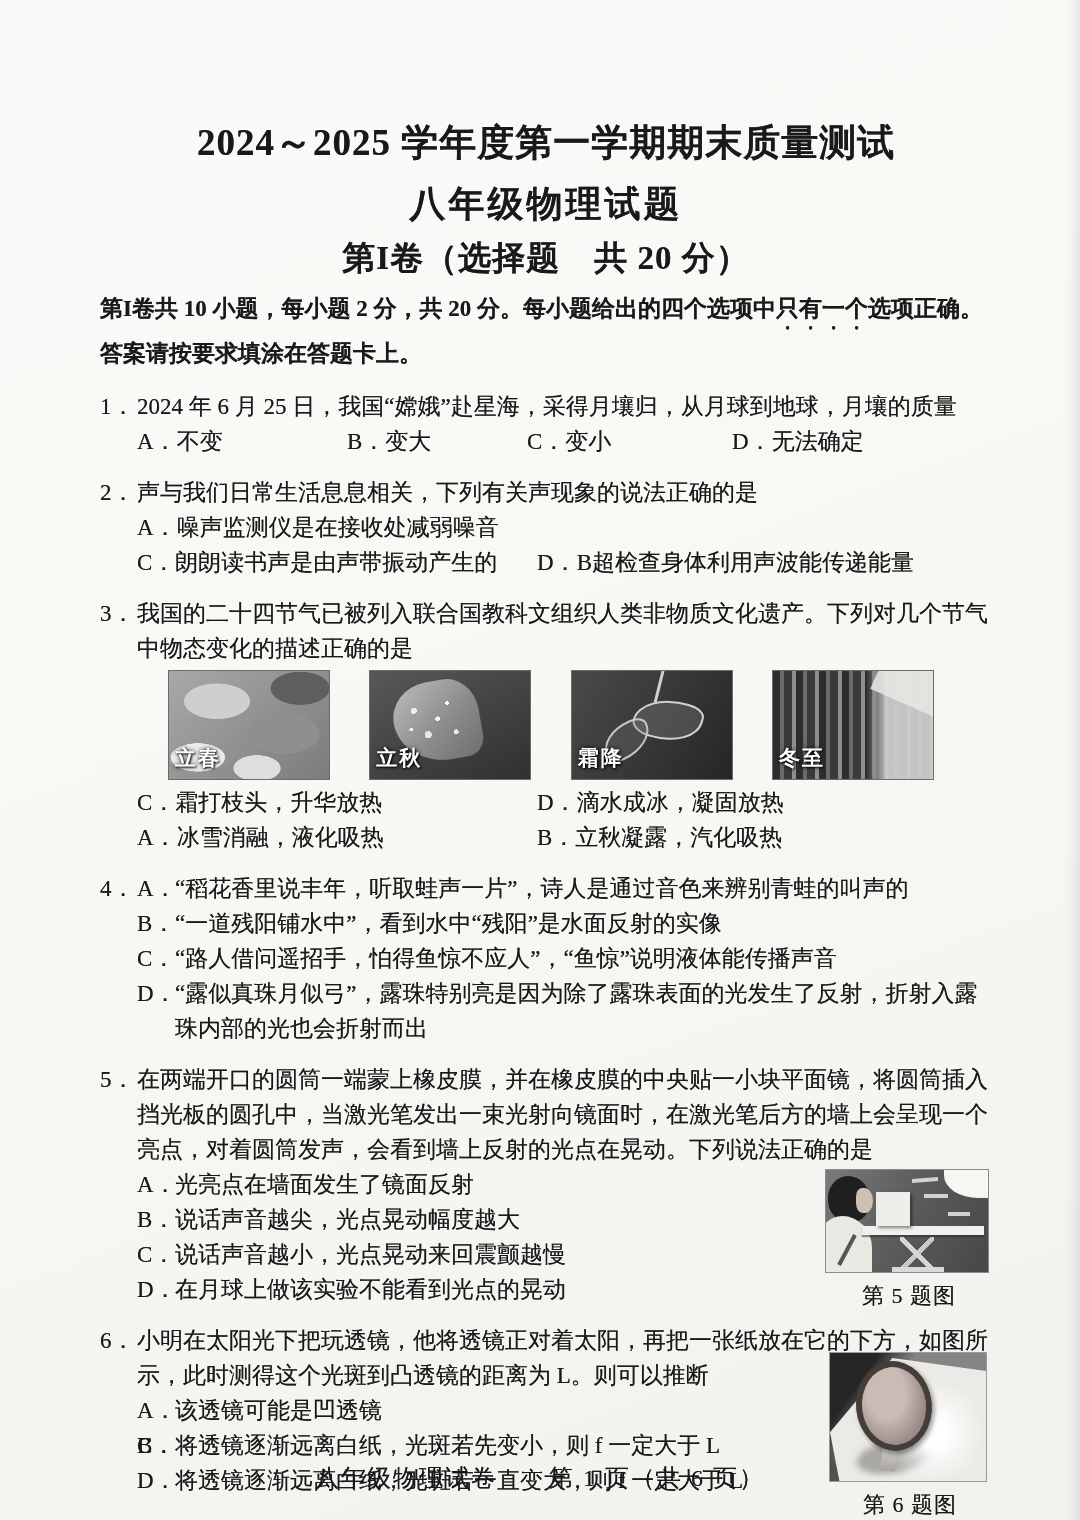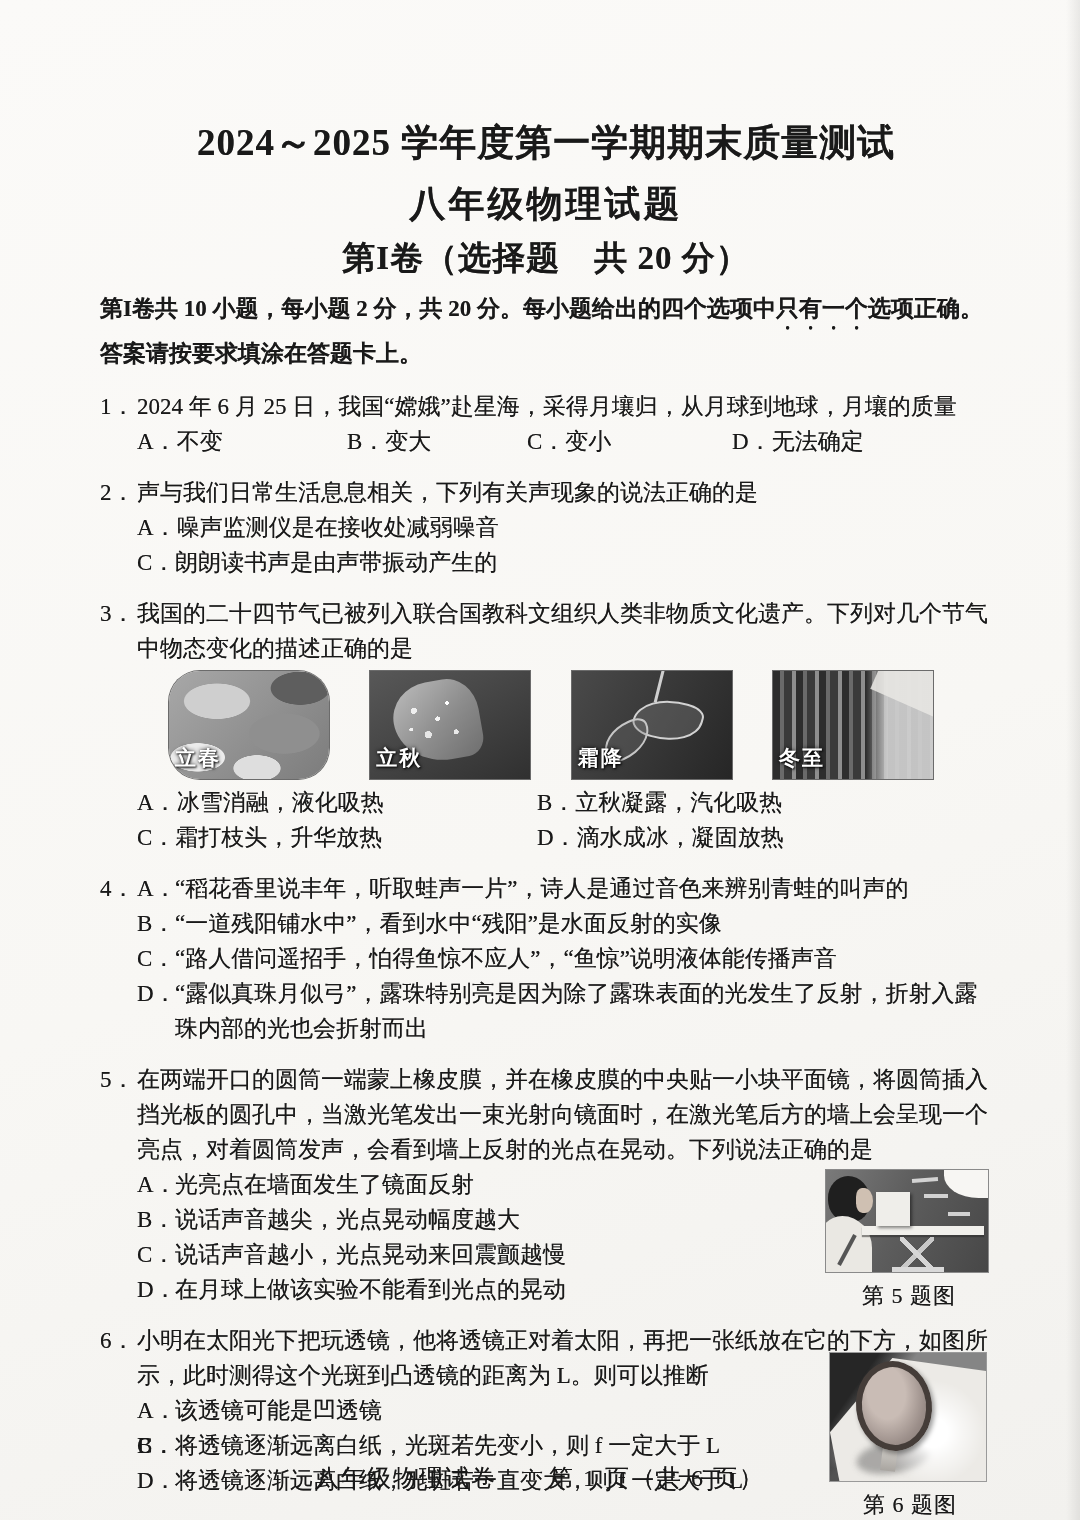--- a/index.html
+++ b/index.html
@@ -32,21 +32,21 @@
   .photos{display:flex;justify-content:space-between;width:764px;margin:5px 0 6px 32px;}
   .photo{position:relative;width:160px;height:108px;overflow:hidden;box-shadow:0 0 0 1px #6b6b6b;}
   .plabel{position:absolute;left:6px;bottom:3px;z-index:3;color:#fff;font-weight:700;font-size:21px;
           letter-spacing:2px;text-shadow:0 0 4px rgba(0,0,0,.95),1px 1px 2px rgba(0,0,0,.9);}
   .p-lichun{background:
     radial-gradient(ellipse 46px 24px at 18% 80%,#ececec 0 58%,rgba(0,0,0,0) 60%),
     radial-gradient(ellipse 40px 22px at 55% 90%,#dedede 0 58%,rgba(0,0,0,0) 60%),
     radial-gradient(ellipse 50px 28px at 82% 16%,#5e5e5e 0 58%,rgba(0,0,0,0) 60%),
     radial-gradient(ellipse 56px 30px at 30% 28%,#cfcfcf 0 58%,rgba(0,0,0,0) 60%),
     radial-gradient(ellipse 60px 34px at 72% 58%,#8f8f8f 0 58%,rgba(0,0,0,0) 60%),
-    linear-gradient(135deg,#a8a8a8,#7c7c7c); border-radius: 31px;}
+    linear-gradient(135deg,#a8a8a8,#7c7c7c);}
   .p-liqiu{background:linear-gradient(150deg,#585858 0%,#303030 100%);}
   .leaf{position:absolute;left:24px;top:10px;width:86px;height:80px;transform:rotate(-10deg);
         background:linear-gradient(140deg,#bdbdbd,#8d8d8d 55%,#6e6e6e);
         border-radius:55% 45% 25% 75% / 55% 55% 30% 70%;}
   .leaf::after{content:'';position:absolute;inset:0;background:
     radial-gradient(circle 5px at 22px 26px,#efefef 0 60%,rgba(0,0,0,0) 62%),
     radial-gradient(circle 4px at 44px 38px,#f4f4f4 0 60%,rgba(0,0,0,0) 62%),
     radial-gradient(circle 6px at 32px 52px,#e6e6e6 0 60%,rgba(0,0,0,0) 62%),
     radial-gradient(circle 3px at 56px 24px,#ffffff 0 60%,rgba(0,0,0,0) 62%),
     radial-gradient(circle 4px at 60px 54px,#e9e9e9 0 60%,rgba(0,0,0,0) 62%),
@@ -127,20 +127,21 @@
 
   <div class="q">
     <span class="qnum">2．</span>
     <div class="qbody">
       <p class="stem">声与我们日常生活息息相关，下列有关声现象的说法正确的是</p>
       <div class="opts2">
         <span class="opt"><span>A．</span><span>噪声监测仪是在接收处减弱噪音</span></span>
       </div>
       <div class="opts2">
         <span class="opt"><span>C．</span><span>朗朗读书声是由声带振动产生的</span></span>
+        <span class="opt"><span>D．</span><span>B超检查身体利用声波能传递能量</span></span>
       </div>
     </div>
   </div>
 
   <div class="q">
     <span class="qnum">3．</span>
     <div class="qbody">
       <p class="stem">我国的二十四节气已被列入联合国教科文组织人类非物质文化遗产。下列对几个节气中物态变化的描述正确的是</p>
       <div class="photos">
         <div class="photo p-lichun">
@@ -154,26 +155,26 @@
           <div class="frost-stem"></div>
           <div class="frost1"></div>
           <div class="frost2"></div>
           <span class="plabel">霜降</span>
         </div>
         <div class="photo p-dongzhi">
           <span class="plabel">冬至</span>
         </div>
       </div>
       <div class="opts2">
+        <span class="opt"><span>C．</span><span>霜打枝头，升华放热</span></span>
+        <span class="opt"><span>D．</span><span>滴水成冰，凝固放热</span></span>
+      </div>
+      <div class="opts2">
         <span class="opt"><span>A．</span><span>冰雪消融，液化吸热</span></span>
         <span class="opt"><span>B．</span><span>立秋凝露，汽化吸热</span></span>
-      </div>
-      <div class="opts2">
-        <span class="opt"><span>C．</span><span>霜打枝头，升华放热</span></span>
-        <span class="opt"><span>D．</span><span>滴水成冰，凝固放热</span></span>
       </div>
     </div>
   </div>
 
   <div class="q">
     <span class="qnum">4．</span>
     <div class="qbody">
       <div class="opt-block"><span class="opt-label">A．</span><span>“稻花香里说丰年，听取蛙声一片”，诗人是通过音色来辨别青蛙的叫声的</span></div>
       <div class="opt-block"><span class="opt-label">B．</span><span>“一道残阳铺水中”，看到水中“残阳”是水面反射的实像</span></div>
       <div class="opt-block"><span class="opt-label">C．</span><span>“路人借问遥招手，怕得鱼惊不应人”，“鱼惊”说明液体能传播声音</span></div>

